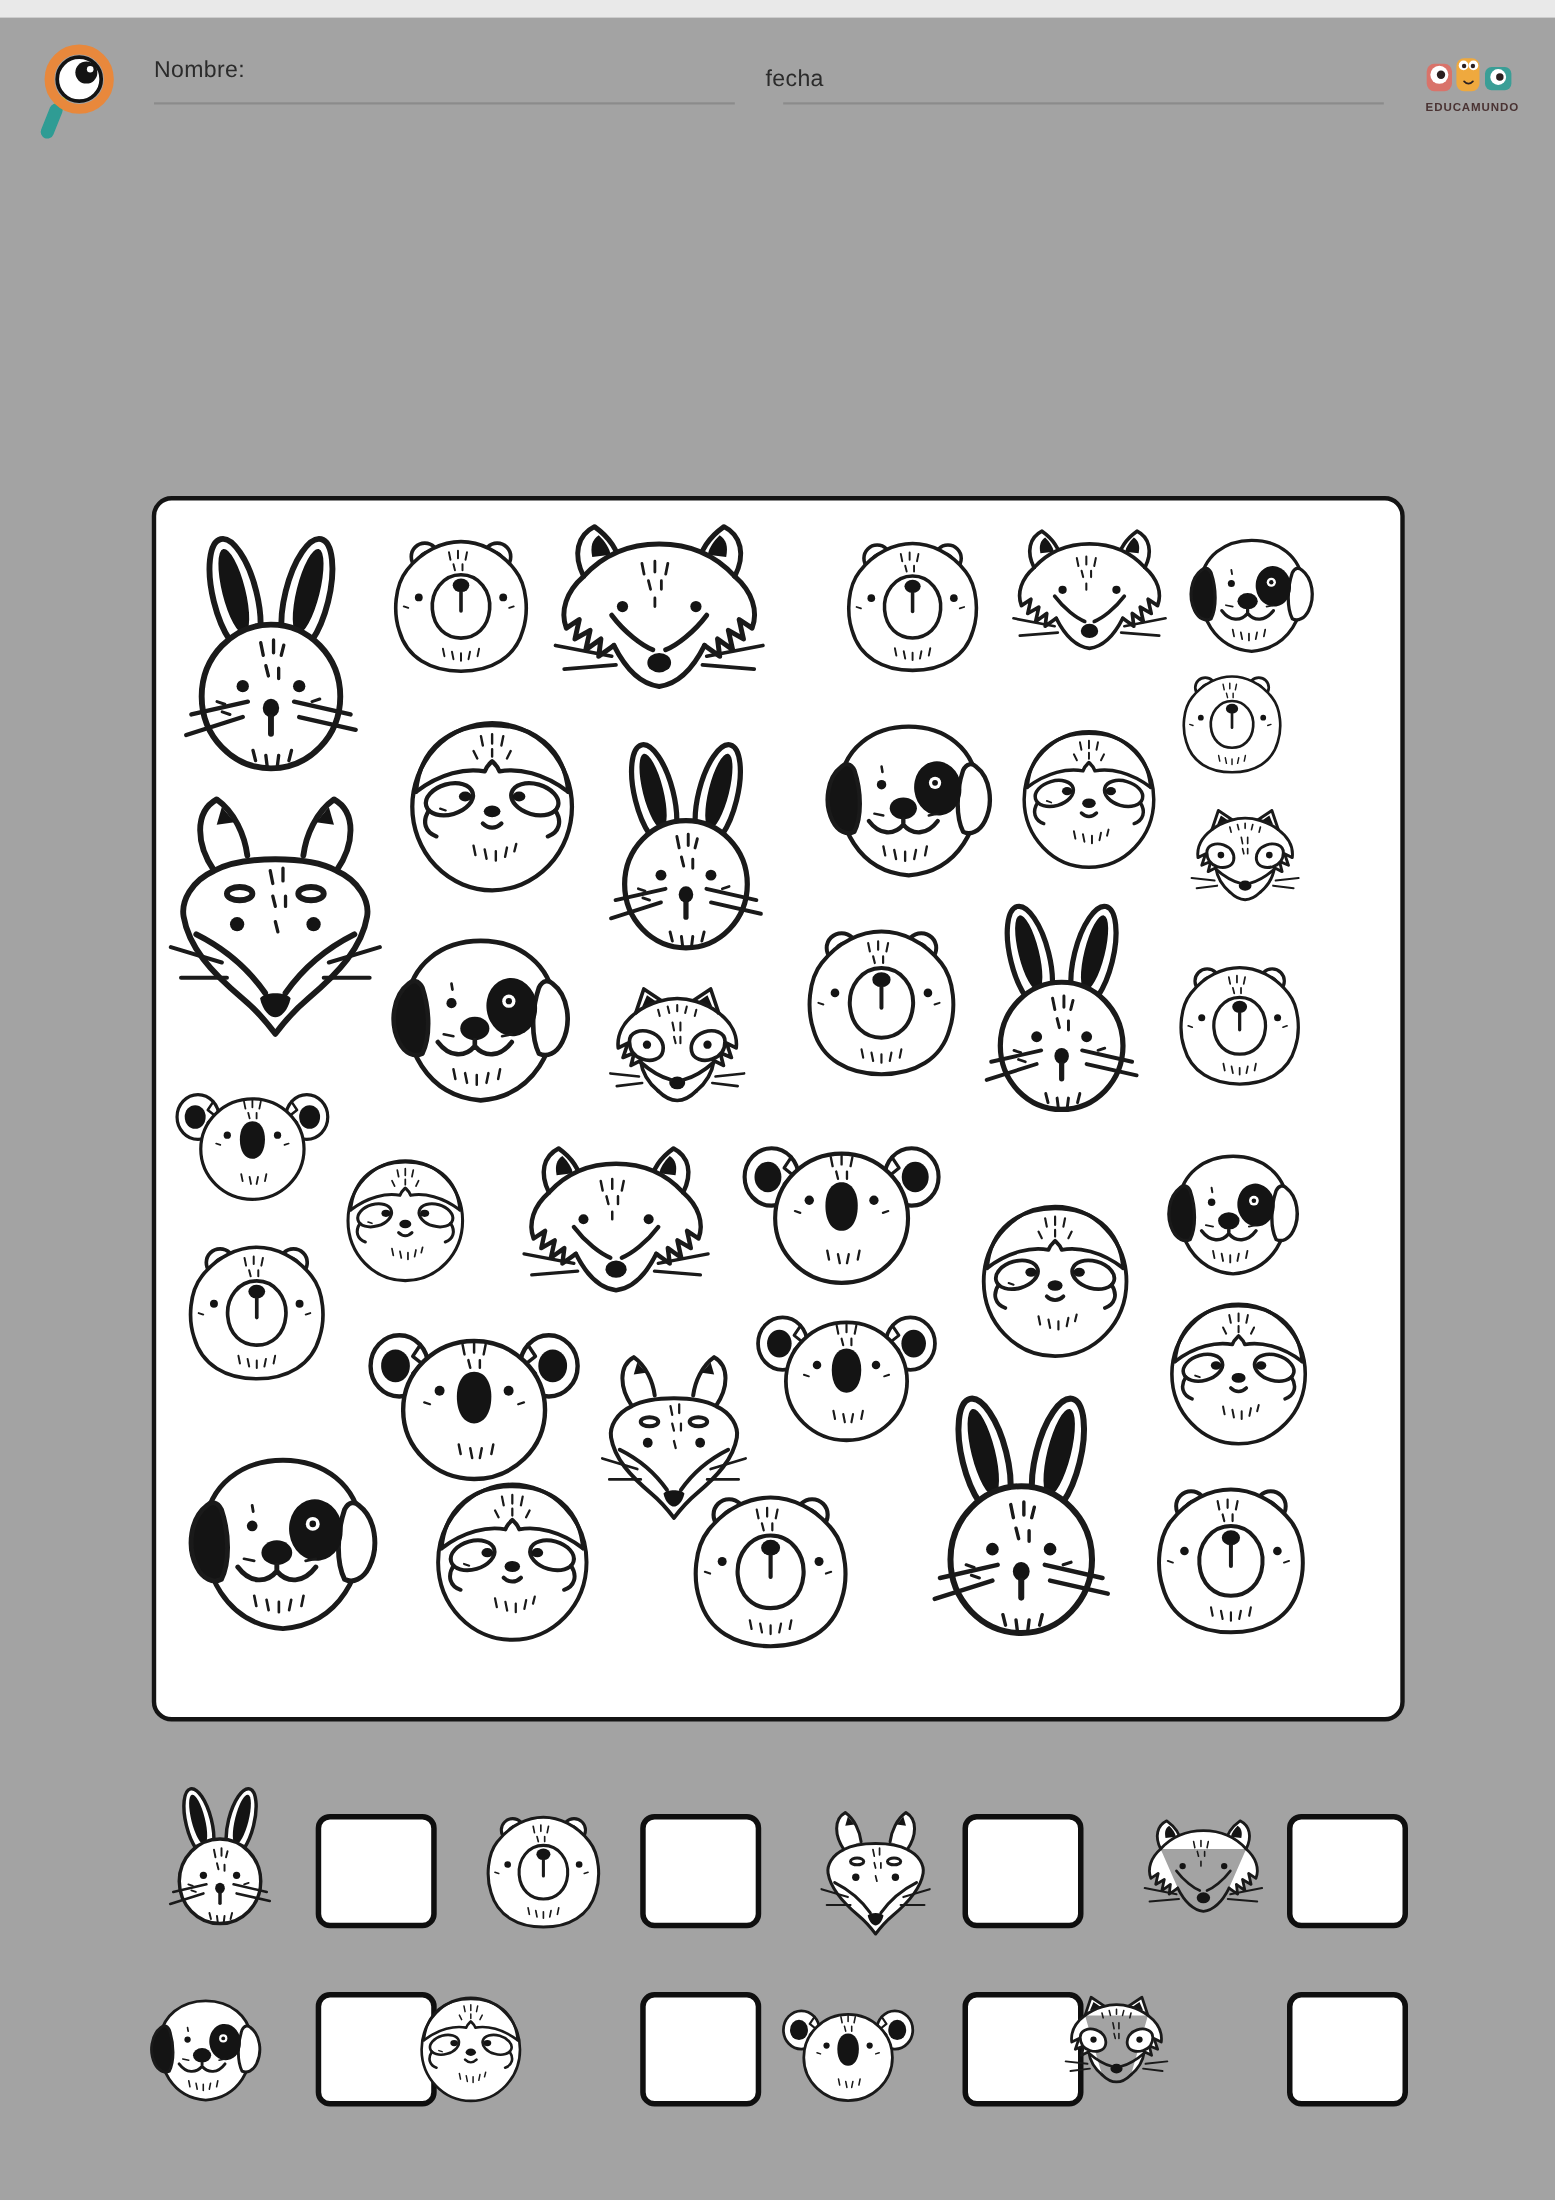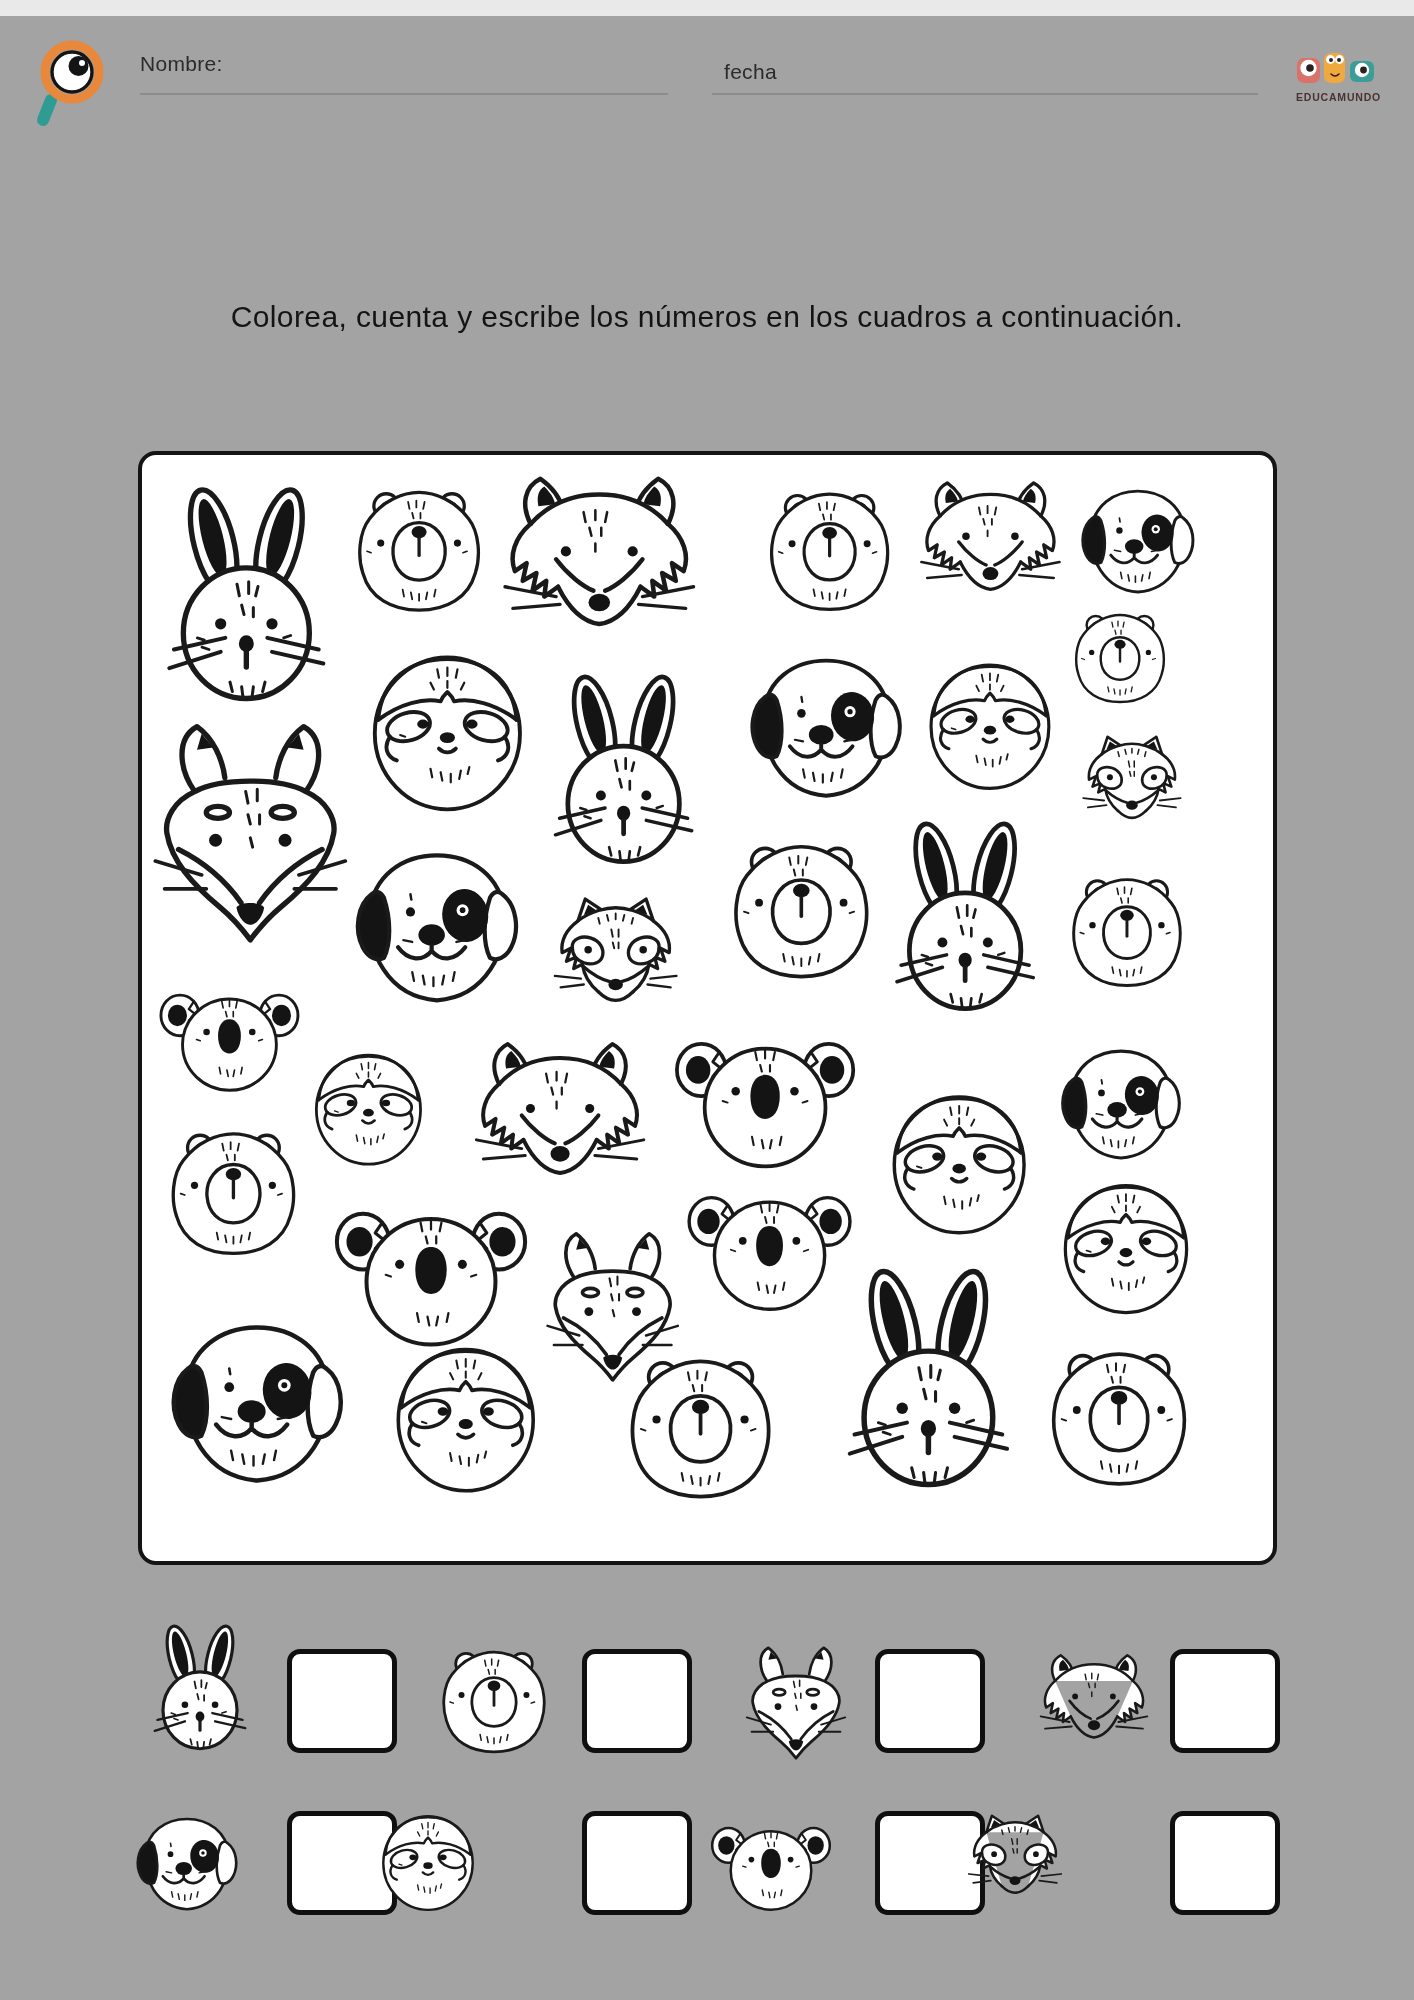--- a/index.html
+++ b/index.html
@@ -210,42 +210,41 @@
     <line x1="21" y1="64" x2="13" y2="84" stroke="#2F9C94" stroke-width="12" stroke-linecap="round"></line>
     <circle cx="42" cy="36" r="27" fill="none" stroke="#E8883C" stroke-width="9"></circle>
     <circle cx="42" cy="36" r="20" fill="#ffffff" stroke="#141414" stroke-width="3.4"></circle>
     <circle cx="48.5" cy="30" r="10" fill="#141414"></circle>
     <circle cx="52" cy="27" r="3" fill="#ffffff"></circle>
   </svg>
 
   <div class="hdr-label" style="left:140px;top:36px">Nombre:</div>
   <div class="hdr-line" style="left:140px;top:77px;width:528px"></div>
 
-  <div class="hdr-label" style="left:724px;top:44px">fecha</div>
+  <div class="hdr-label" style="left:696px;top:44px">fecha</div>
   <div class="hdr-line" style="left:712px;top:77px;width:546px"></div>
 
   <div class="brand">
     <svg width="80" height="36" viewBox="0 0 80 36">
       <rect x="1" y="8" width="23" height="25" rx="7" fill="#D9736A"></rect>
       <circle cx="12.5" cy="18" r="8.2" fill="#ffffff"></circle>
       <circle cx="14" cy="18" r="3.8" fill="#2b2020"></circle>
       <rect x="28" y="3" width="21" height="30" rx="7" fill="#EFA93E"></rect>
       <circle cx="34.5" cy="9.5" r="4.4" fill="#ffffff"></circle>
       <circle cx="43.5" cy="9.5" r="4.4" fill="#ffffff"></circle>
       <circle cx="35" cy="10" r="2" fill="#2b2020"></circle>
       <circle cx="43" cy="10" r="2" fill="#2b2020"></circle>
       <path d="M35,24 q4,4 8,0" stroke="#2b2020" stroke-width="1.6" fill="none" stroke-linecap="round"></path>
       <rect x="54" y="11" width="24" height="21" rx="6" fill="#3A9E96"></rect>
       <circle cx="66" cy="20" r="7.2" fill="#ffffff"></circle>
       <circle cx="67.5" cy="20" r="3.4" fill="#2b2020"></circle>
     </svg>
     <div class="brand-name">EDUCAMUNDO</div>
   </div>
 
-  <div class="subtitle">Colorea, cuenta y escribe los números en los cuadros a continuación.</div>
 
   <div class="field">
     <svg viewBox="0 0 1139 1114" id="grid-svg">
         <use href="#sym-rabbit" x="15" y="22" width="180" height="235"></use>
         <use href="#sym-bear" x="210" y="28" width="138" height="138"></use>
         <use href="#sym-fox" x="358" y="18" width="205" height="178"></use>
         <use href="#sym-bear" x="625" y="30" width="135" height="135"></use>
         <use href="#sym-fox" x="782" y="10" width="145" height="158"></use>
         <use href="#sym-dog" x="941" y="25" width="124" height="122"></use>
         <use href="#sym-sloth" x="225" y="192" width="165" height="170"></use>

